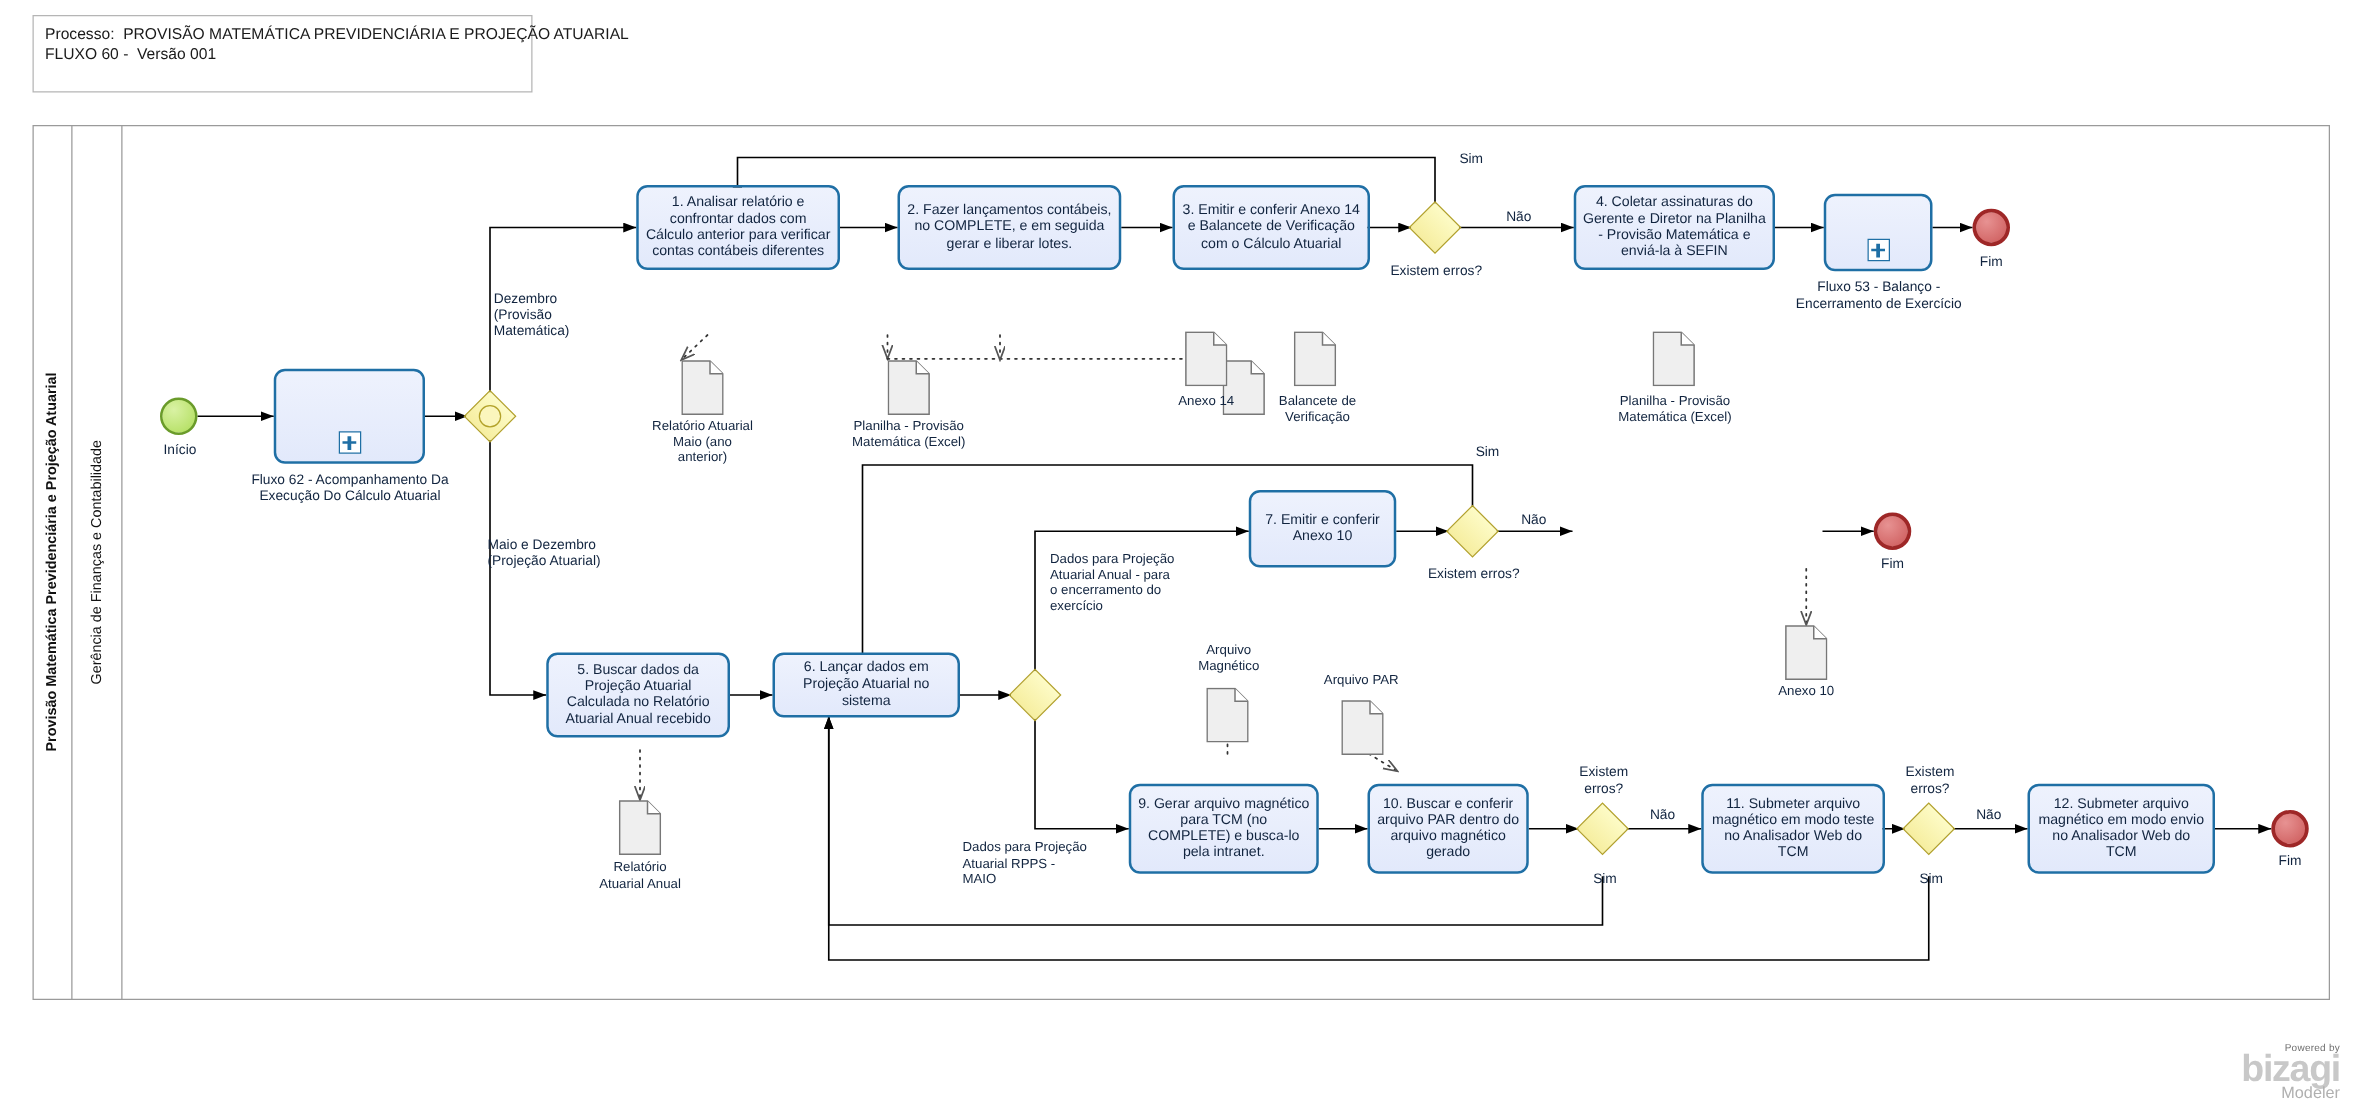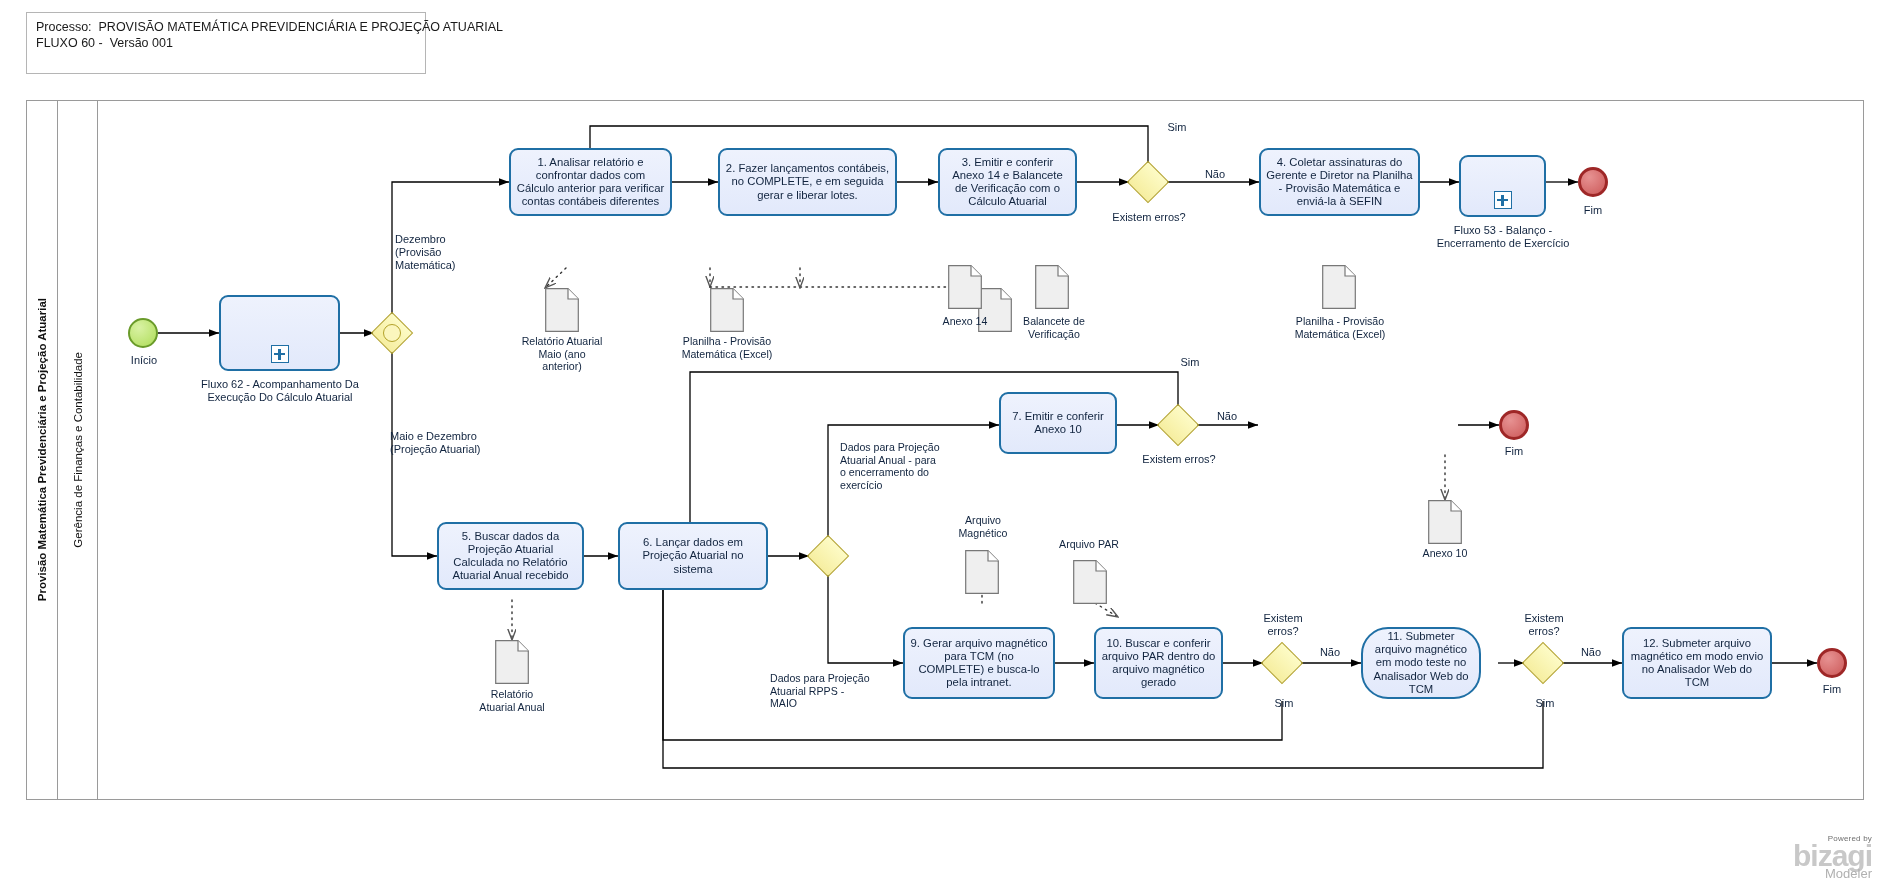--- a/index.html
+++ b/index.html
@@ -358,42 +358,42 @@
   </div>
   <div class="lbl" style="left:1509px; top:612px; width:70px;">Existem
 erros?</div>
 
   <div class="task" style="left:509px; top:148px; width:163px; height:68px;">
     <span>1. Analisar relatório e confrontar dados com Cálculo anterior para verificar contas contábeis diferentes</span>
   </div>
   <div class="task" style="left:718px; top:148px; width:179px; height:68px;">
     <span>2. Fazer lançamentos contábeis, no COMPLETE, e em seguida gerar e liberar lotes.</span>
   </div>
-  <div class="task" style="left:938px; top:148px; width:139px; height:68px;">
+  <div class="task" style="left:938px; top:148px; width:158px; height:68px;">
     <span>3. Emitir e conferir Anexo 14 e Balancete de Verificação com o Cálculo Atuarial</span>
   </div>
   <div class="task" style="left:1259px; top:148px; width:161px; height:68px;">
     <span>4. Coletar assinaturas do Gerente e Diretor na Planilha - Provisão Matemática e enviá-la à SEFIN</span>
   </div>
   <div class="task" style="left:437px; top:522px; width:147px; height:68px;">
     <span>5. Buscar dados da Projeção Atuarial Calculada no Relatório Atuarial Anual recebido</span>
   </div>
-  <div class="task" style="left:618px; top:522px; width:150px; height:68px;">
+  <div class="task" style="left:618px; top:522px; width:150px; height:52px;">
     <span>6. Lançar dados em Projeção Atuarial  no sistema</span>
   </div>
   <div class="task" style="left:999px; top:392px; width:118px; height:62px;">
     <span>7. Emitir e conferir Anexo 10</span>
   </div>
   <div class="task" style="left:903px; top:627px; width:152px; height:72px;">
     <span>9. Gerar arquivo magnético para TCM (no COMPLETE) e busca-lo pela intranet.</span>
   </div>
   <div class="task" style="left:1094px; top:627px; width:129px; height:72px;">
     <span>10. Buscar e conferir arquivo PAR dentro do arquivo magnético gerado</span>
   </div>
-  <div class="task" style="left:1361px; top:627px; width:120px; height:72px;border-radius:27px;">
+  <div class="task" style="left:1361px; top:627px; width:147px; height:72px;">
     <span>11. Submeter arquivo magnético em modo teste no Analisador Web do TCM</span>
   </div>
   <div class="task" style="left:1622px; top:627px; width:150px; height:72px;">
     <span>12. Submeter arquivo magnético em modo envio no Analisador Web do TCM</span>
   </div>
 
   <div class="dataobj" style="left:545px; top:288px;">
     <svg width="34" height="44" viewBox="0 0 34 44">
       <path d="M0.7,0.7 L23,0.7 L33.3,11 L33.3,43.3 L0.7,43.3 Z" fill="#efefef" stroke="#777" stroke-width="1.2"></path>
       <path d="M23,0.7 L23,11 L33.3,11" fill="#fff" stroke="#777" stroke-width="1.2"></path>

